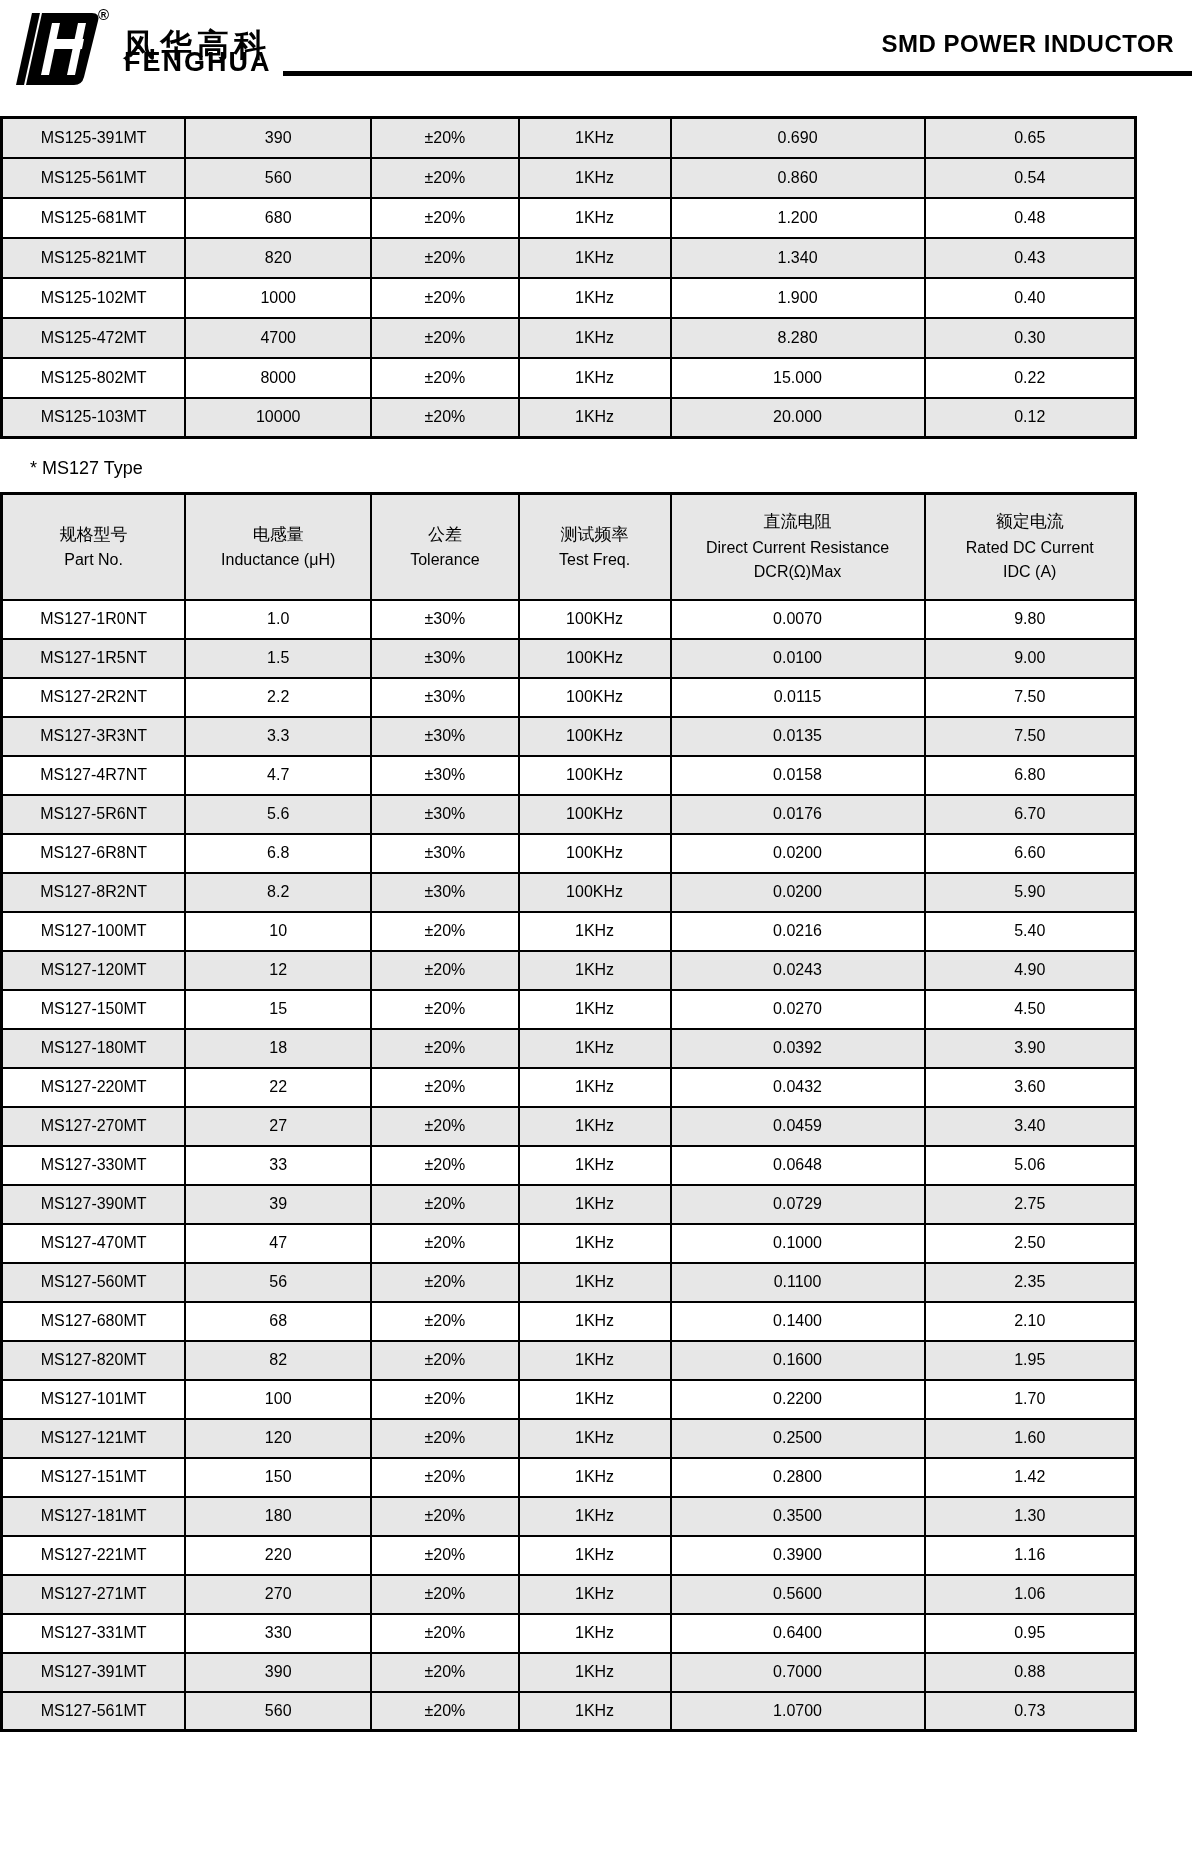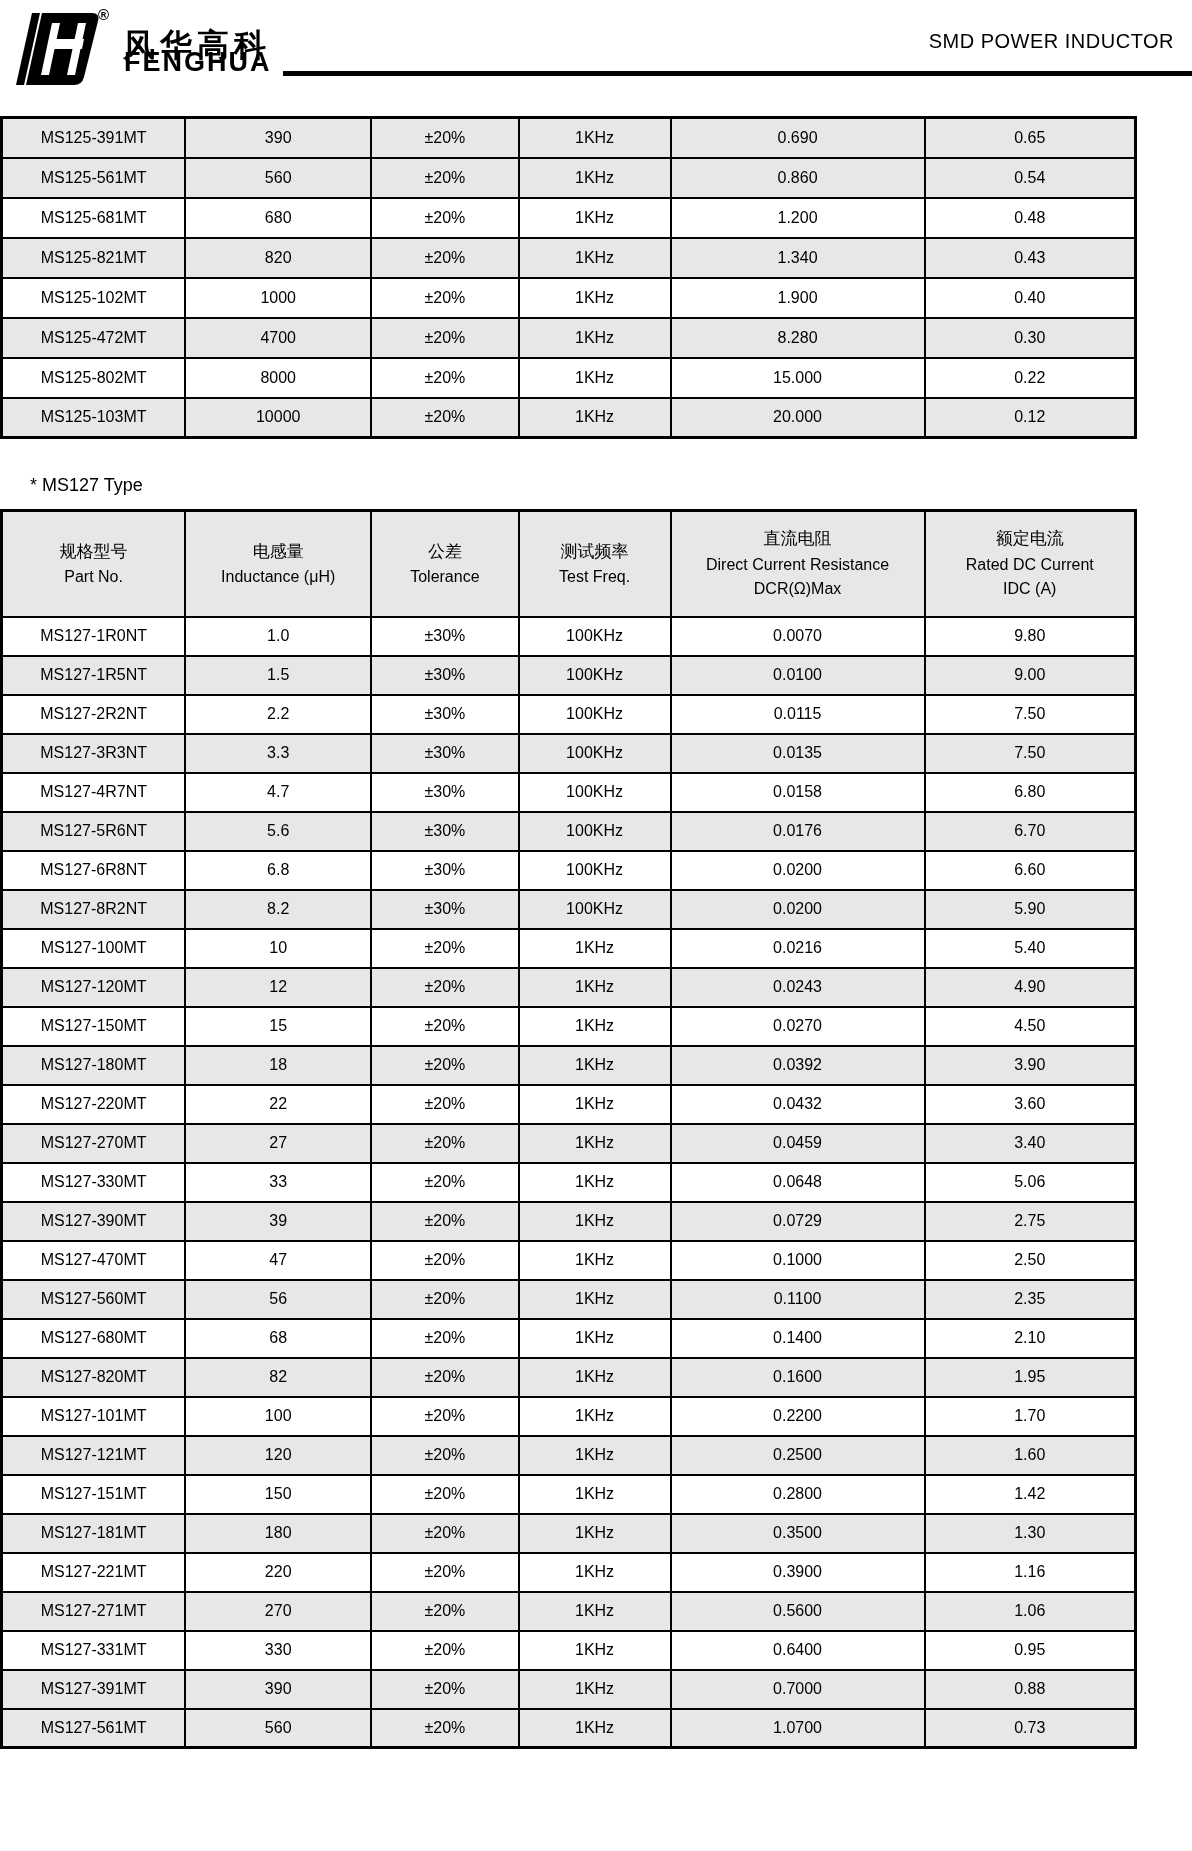--- a/index.html
+++ b/index.html
@@ -10,21 +10,21 @@
     color:#000;
   }
   .page { position:relative; width:1192px; height:1851px; background:#fff; overflow:hidden; }
 
   
   .hdr { position:relative; height:116px; }
   .logo { position:absolute; left:12px; top:9px; width:88px; height:80px; }
   .reg-mark { position:absolute; left:98px; top:6px; font-size:15px; font-weight:bold; }
   .brand-cn { position:absolute; left:123px; top:12px; font-size:32px; font-weight:bold; letter-spacing:5px; line-height:1;margin-top:17px; }
   .brand-en { position:absolute; left:124px; top:49px; font-size:27px; font-weight:bold; letter-spacing:2px; line-height:1; }
-  .doc-title { position:absolute; right:18px; top:30px; font-size:20px; font-weight:normal; letter-spacing:0.5px; }
+  .doc-title { position:absolute; right:18px; top:30px; font-size:24px; font-weight:bold; letter-spacing:0.5px; }
   .hdr-rule { position:absolute; left:283px; right:0px; top:71px; height:5px; background:#000; }
 
   
   table.dtable {
     border-collapse:collapse; table-layout:fixed;
     width:1137px;
     border:3px solid #000;
   }
   .dtable col.c-part { width:16.2%; }
   .dtable col.c-ind  { width:16.4%; }
@@ -37,21 +37,21 @@
     text-align:center; vertical-align:middle;
     font-size:16px; padding:0; overflow:hidden;
   }
   #ms125 tbody td { height:40px; }
   #ms127 tbody td { height:39px; }
   #ms127 thead th { height:106px; background:#e7e7e7; font-weight:normal; }
   #ms127 thead .h-cn { font-size:17px; line-height:1.6; }
   #ms127 thead .h-en { font-size:16px; line-height:1.55; }
   tr.shaded td { background:#e7e7e7; }
 
-  .section-label { margin:36px 0 13px 30px; font-size:18px; }
+  .section-label { margin:19px 0 13px 30px; font-size:18px; }
 </style>
 </head>
 <body>
 
 <div class="page">
 
   <div class="hdr">
     <svg class="logo" viewBox="0 0 88 80" xmlns="http://www.w3.org/2000/svg">
       <path d="M20,4 L28,4 L12,76 L4,76 Z" fill="#000"></path>
       <path d="M30,4 L80,4 Q88,4 86,12 L72,68 Q70,76 62,76 L14,76 Z" fill="#000"></path>

